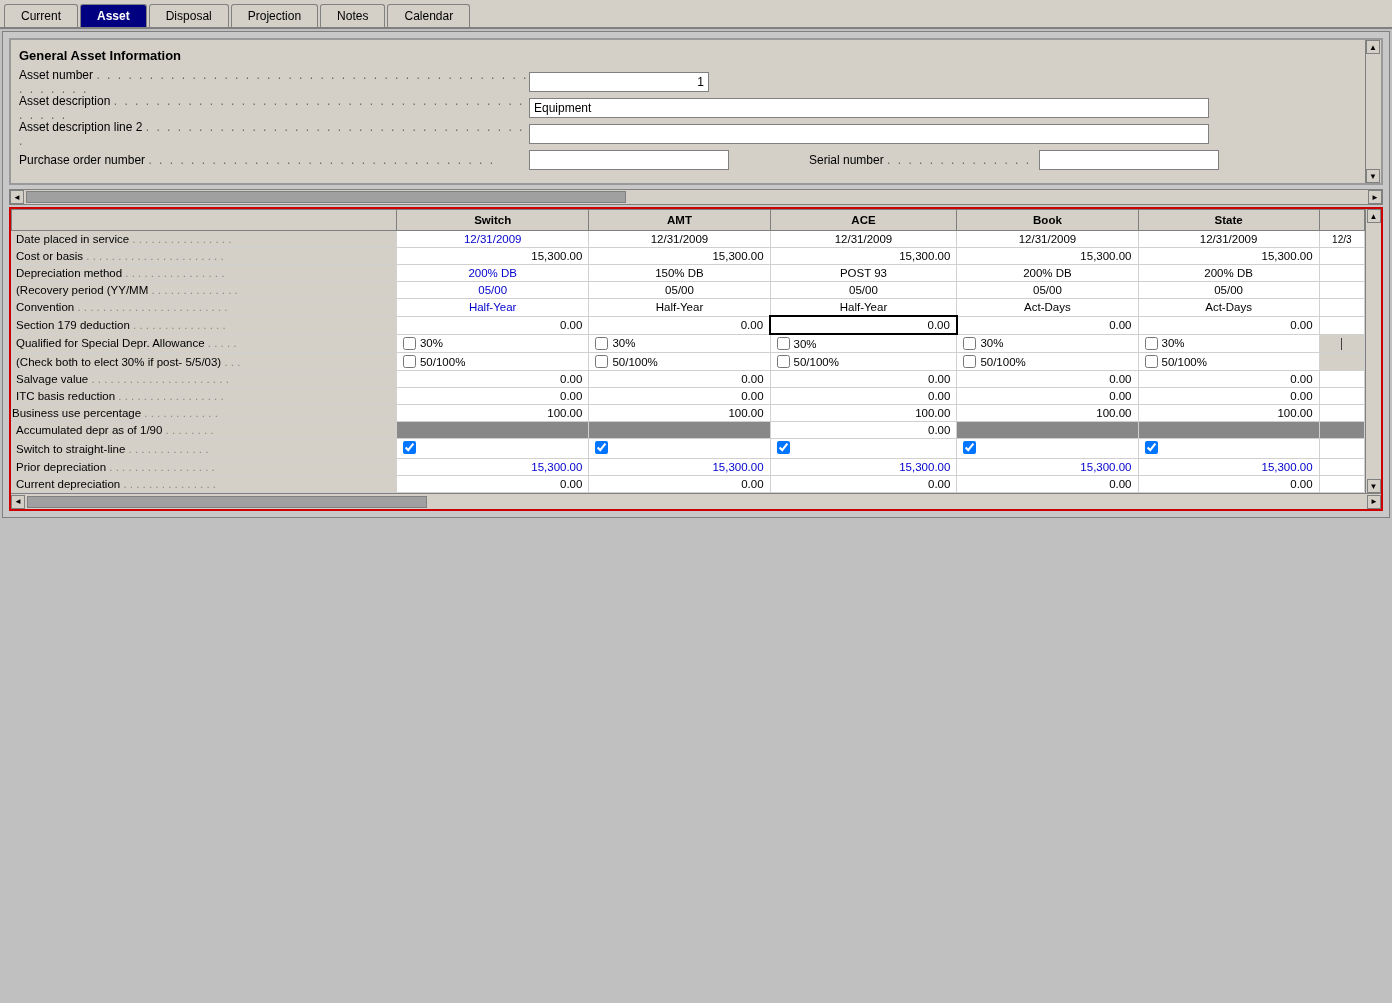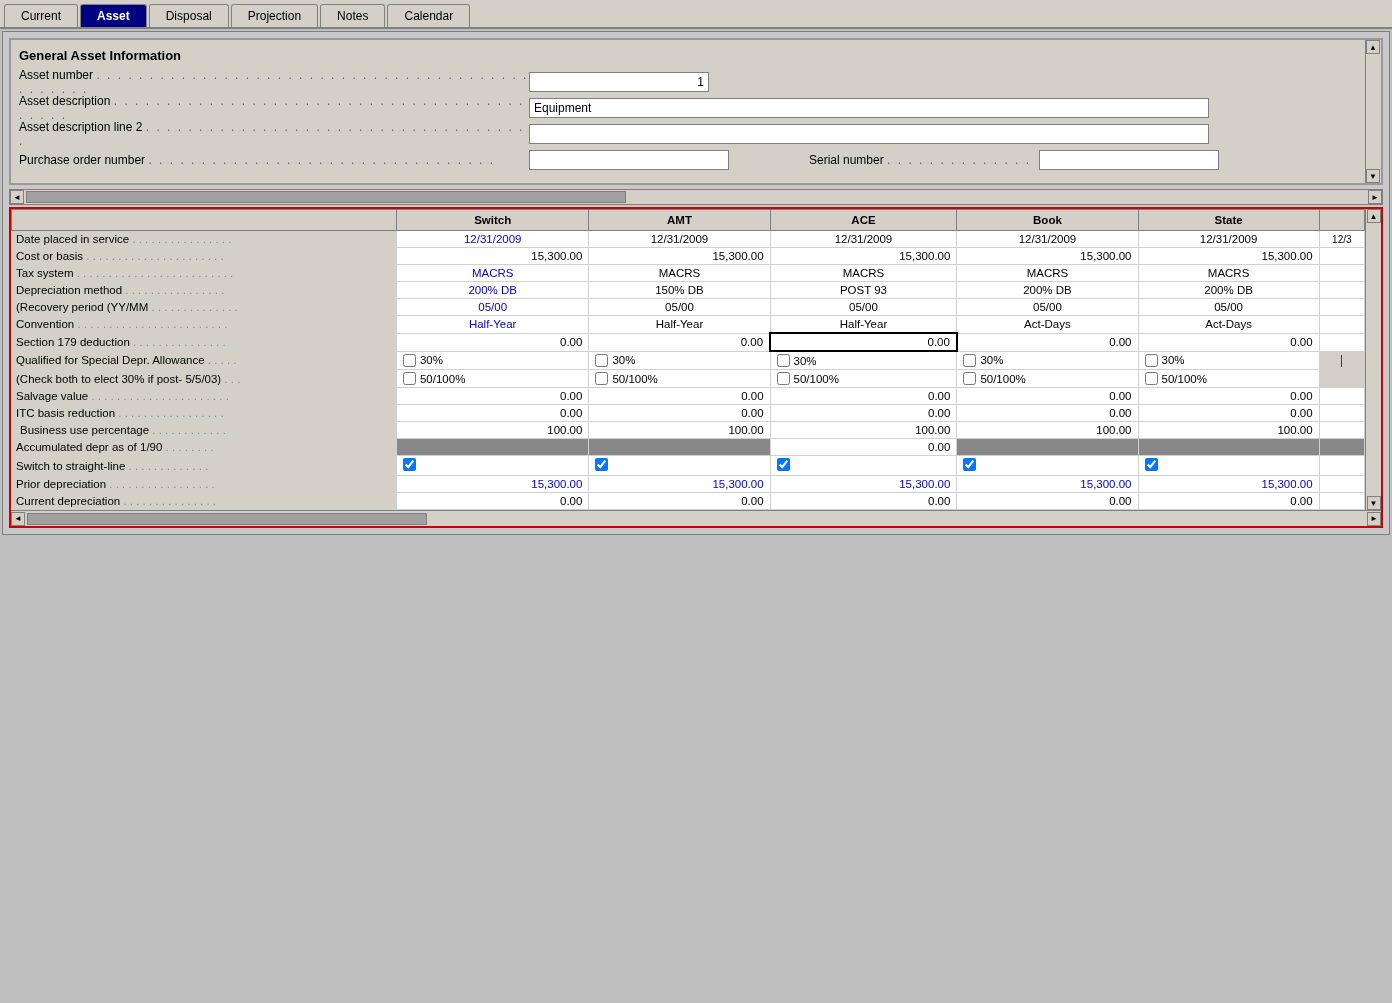--- a/index.html
+++ b/index.html
@@ -126,29 +126,20 @@
             <tr>
               <td style="background:#d4d0c8; border:1px solid #d0d0d0; padding:2px 4px;">Cost or basis <span style="color:#888">. . . . . . . . . . . . . . . . . . . . . .</span></td>
               <td style="border:1px solid #d0d0d0; padding:2px 6px; text-align:right; background:#fff;">15,300.00</td>
               <td style="border:1px solid #d0d0d0; padding:2px 6px; text-align:right; background:#fff;">15,300.00</td>
               <td style="border:1px solid #d0d0d0; padding:2px 6px; text-align:right; background:#fff;">15,300.00</td>
               <td style="border:1px solid #d0d0d0; padding:2px 6px; text-align:right; background:#fff;">15,300.00</td>
               <td style="border:1px solid #d0d0d0; padding:2px 6px; text-align:right; background:#fff;">15,300.00</td>
               <td style="border:1px solid #d0d0d0; background:#fff;"></td>
             </tr>
 
-            <tr>
-              <td style="background:#d4d0c8; border:1px solid #d0d0d0; padding:2px 4px;">Tax system <span style="color:#888">. . . . . . . . . . . . . . . . . . . . . . . . .</span></td>
-              <td style="border:1px solid #d0d0d0; padding:2px 6px; text-align:center; color:#0000cc; background:#fff;">MACRS</td>
-              <td style="border:1px solid #d0d0d0; padding:2px 6px; text-align:center; background:#fff;">MACRS</td>
-              <td style="border:1px solid #d0d0d0; padding:2px 6px; text-align:center; background:#fff;">MACRS</td>
-              <td style="border:1px solid #d0d0d0; padding:2px 6px; text-align:center; background:#fff;">MACRS</td>
-              <td style="border:1px solid #d0d0d0; padding:2px 6px; text-align:center; background:#fff;">MACRS</td>
-              <td style="border:1px solid #d0d0d0; background:#fff;"></td>
-            </tr>
 
             <tr>
               <td style="background:#d4d0c8; border:1px solid #d0d0d0; padding:2px 4px;">Depreciation method <span style="color:#888">. . . . . . . . . . . . . . . .</span></td>
               <td style="border:1px solid #d0d0d0; padding:2px 6px; text-align:center; color:#0000cc; background:#fff;">200% DB</td>
               <td style="border:1px solid #d0d0d0; padding:2px 6px; text-align:center; background:#fff;">150% DB</td>
               <td style="border:1px solid #d0d0d0; padding:2px 6px; text-align:center; background:#fff;">POST 93</td>
               <td style="border:1px solid #d0d0d0; padding:2px 6px; text-align:center; background:#fff;">200% DB</td>
               <td style="border:1px solid #d0d0d0; padding:2px 6px; text-align:center; background:#fff;">200% DB</td>
               <td style="border:1px solid #d0d0d0; background:#fff;"></td>
             </tr>
@@ -239,21 +230,21 @@
               <td style="background:#d4d0c8; border:1px solid #d0d0d0; padding:2px 4px;">ITC basis reduction <span style="color:#888">. . . . . . . . . . . . . . . . .</span></td>
               <td style="border:1px solid #d0d0d0; padding:2px 6px; text-align:right; background:#fff;">0.00</td>
               <td style="border:1px solid #d0d0d0; padding:2px 6px; text-align:right; background:#fff;">0.00</td>
               <td style="border:1px solid #d0d0d0; padding:2px 6px; text-align:right; background:#fff;">0.00</td>
               <td style="border:1px solid #d0d0d0; padding:2px 6px; text-align:right; background:#fff;">0.00</td>
               <td style="border:1px solid #d0d0d0; padding:2px 6px; text-align:right; background:#fff;">0.00</td>
               <td style="border:1px solid #d0d0d0; background:#fff;"></td>
             </tr>
 
             <tr>
-              <td style="background:#d4d0c8; border:1px solid #d0d0d0; padding:2px 8px;">Business use percentage <span style="color:#888">. . . . . . . . . . . .</span></td>
+              <td style="background:#d4d0c8; border:1px solid #d0d0d0; padding:2px 0;">Business use percentage <span style="color:#888">. . . . . . . . . . . .</span></td>
               <td style="border:1px solid #d0d0d0; padding:2px 6px; text-align:right; background:#fff;">100.00</td>
               <td style="border:1px solid #d0d0d0; padding:2px 6px; text-align:right; background:#fff;">100.00</td>
               <td style="border:1px solid #d0d0d0; padding:2px 6px; text-align:right; background:#fff;">100.00</td>
               <td style="border:1px solid #d0d0d0; padding:2px 6px; text-align:right; background:#fff;">100.00</td>
               <td style="border:1px solid #d0d0d0; padding:2px 6px; text-align:right; background:#fff;">100.00</td>
               <td style="border:1px solid #d0d0d0; background:#fff;"></td>
             </tr>
 
             <tr>
               <td style="background:#d4d0c8; border:1px solid #d0d0d0; padding:2px 4px;">Accumulated depr as of 1/90 <span style="color:#888">. . . . . . . .</span></td>

